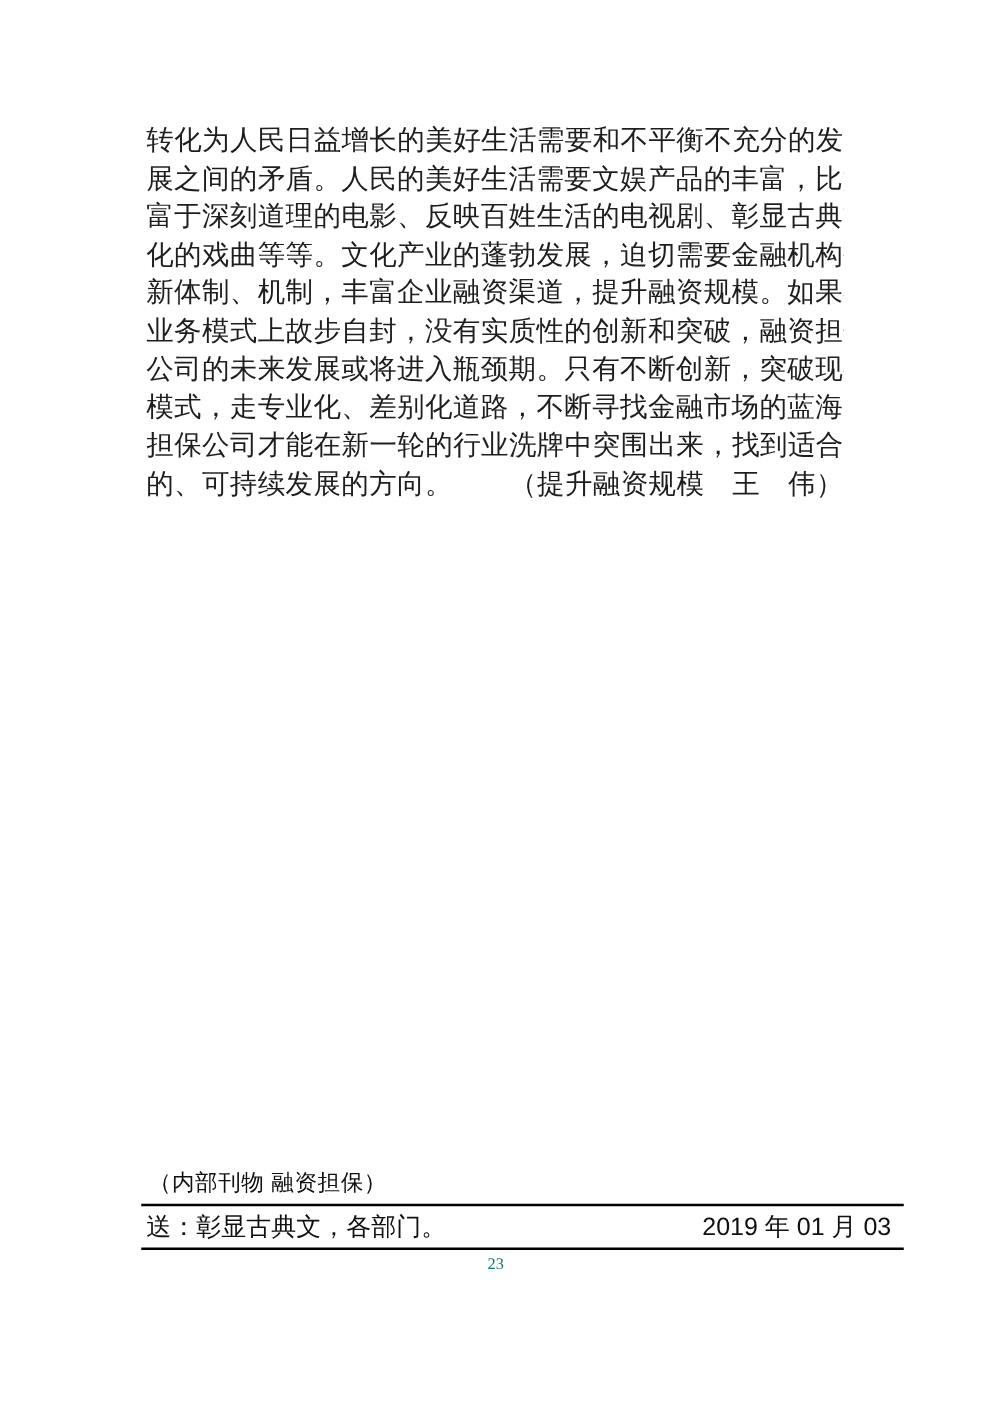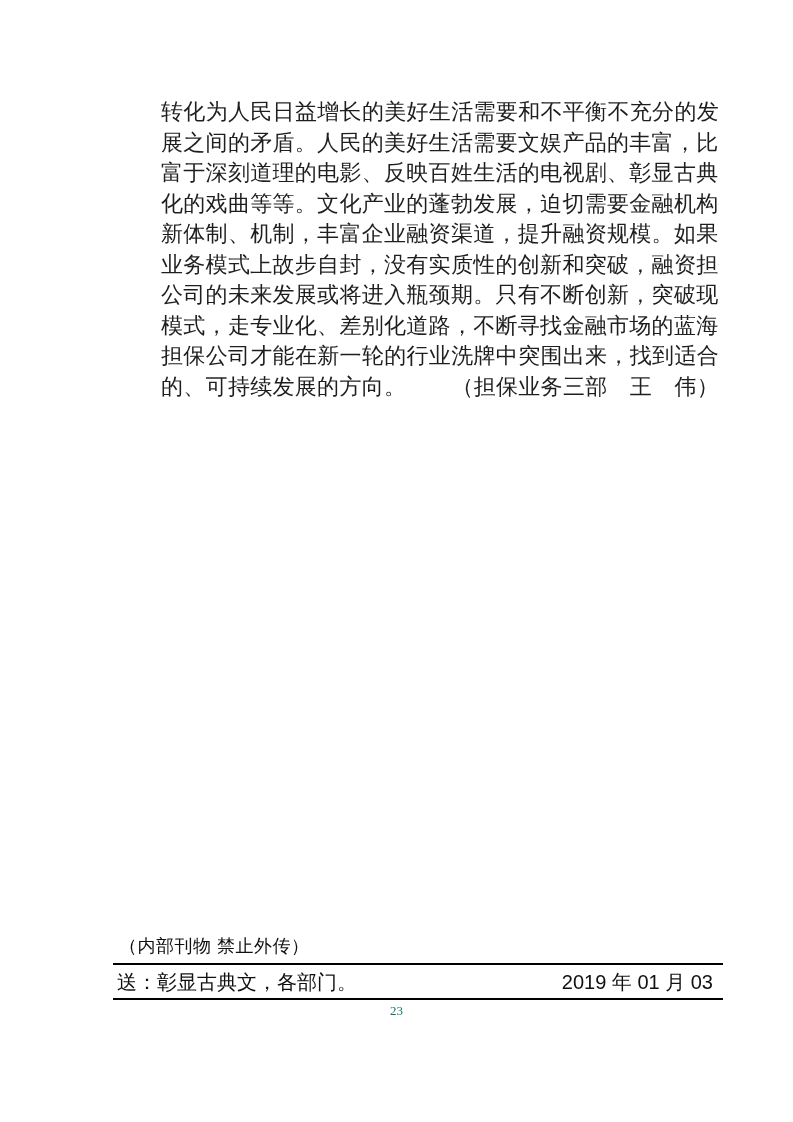--- a/index.html
+++ b/index.html
@@ -20,21 +20,20 @@
   .body-text {
     position: absolute;
     left: 117px;
     top: 97px;
     width: 558px;
     font-family: "Liberation Serif", serif;
     font-size: 22px;
     line-height: 30.5px;
     color: #1e1e1e;
     letter-spacing: 0.3px;
-    margin-left: 44px;
   }
   .body-line {
     text-align: justify;
     text-align-last: justify;
     white-space: nowrap;
     overflow: hidden;
   }
   .body-last-line {
     display: flex;
     justify-content: space-between;
@@ -94,25 +93,25 @@
     <div class="body-line">展之间的矛盾。人民的美好生活需要文娱产品的丰富，比如</div>
     <div class="body-line">富于深刻道理的电影、反映百姓生活的电视剧、彰显古典文</div>
     <div class="body-line">化的戏曲等等。文化产业的蓬勃发展，迫切需要金融机构创</div>
     <div class="body-line">新体制、机制，丰富企业融资渠道，提升融资规模。如果在</div>
     <div class="body-line">业务模式上故步自封，没有实质性的创新和突破，融资担保</div>
     <div class="body-line">公司的未来发展或将进入瓶颈期。只有不断创新，突破现有</div>
     <div class="body-line">模式，走专业化、差别化道路，不断寻找金融市场的蓝海，</div>
     <div class="body-line">担保公司才能在新一轮的行业洗牌中突围出来，找到适合</div>
     <div class="body-last-line">
       <span>的、可持续发展的方向。</span>
-      <span>（担保业务三部　王　伟）</span>
+      <span>（提升融资规模　王　伟）</span>
     </div>
   </div>
 
-  <div class="footer-note">（内部刊物 禁止外传）</div>
+  <div class="footer-note">（内部刊物 融资担保）</div>
 
   <div class="rule rule-top"></div>
 
   <div class="dispatch-row">
     <span>送：彰显古典文，各部门。</span>
     <span>2019 年 01 月 03</span>
   </div>
 
   <div class="rule rule-bottom"></div>
 

